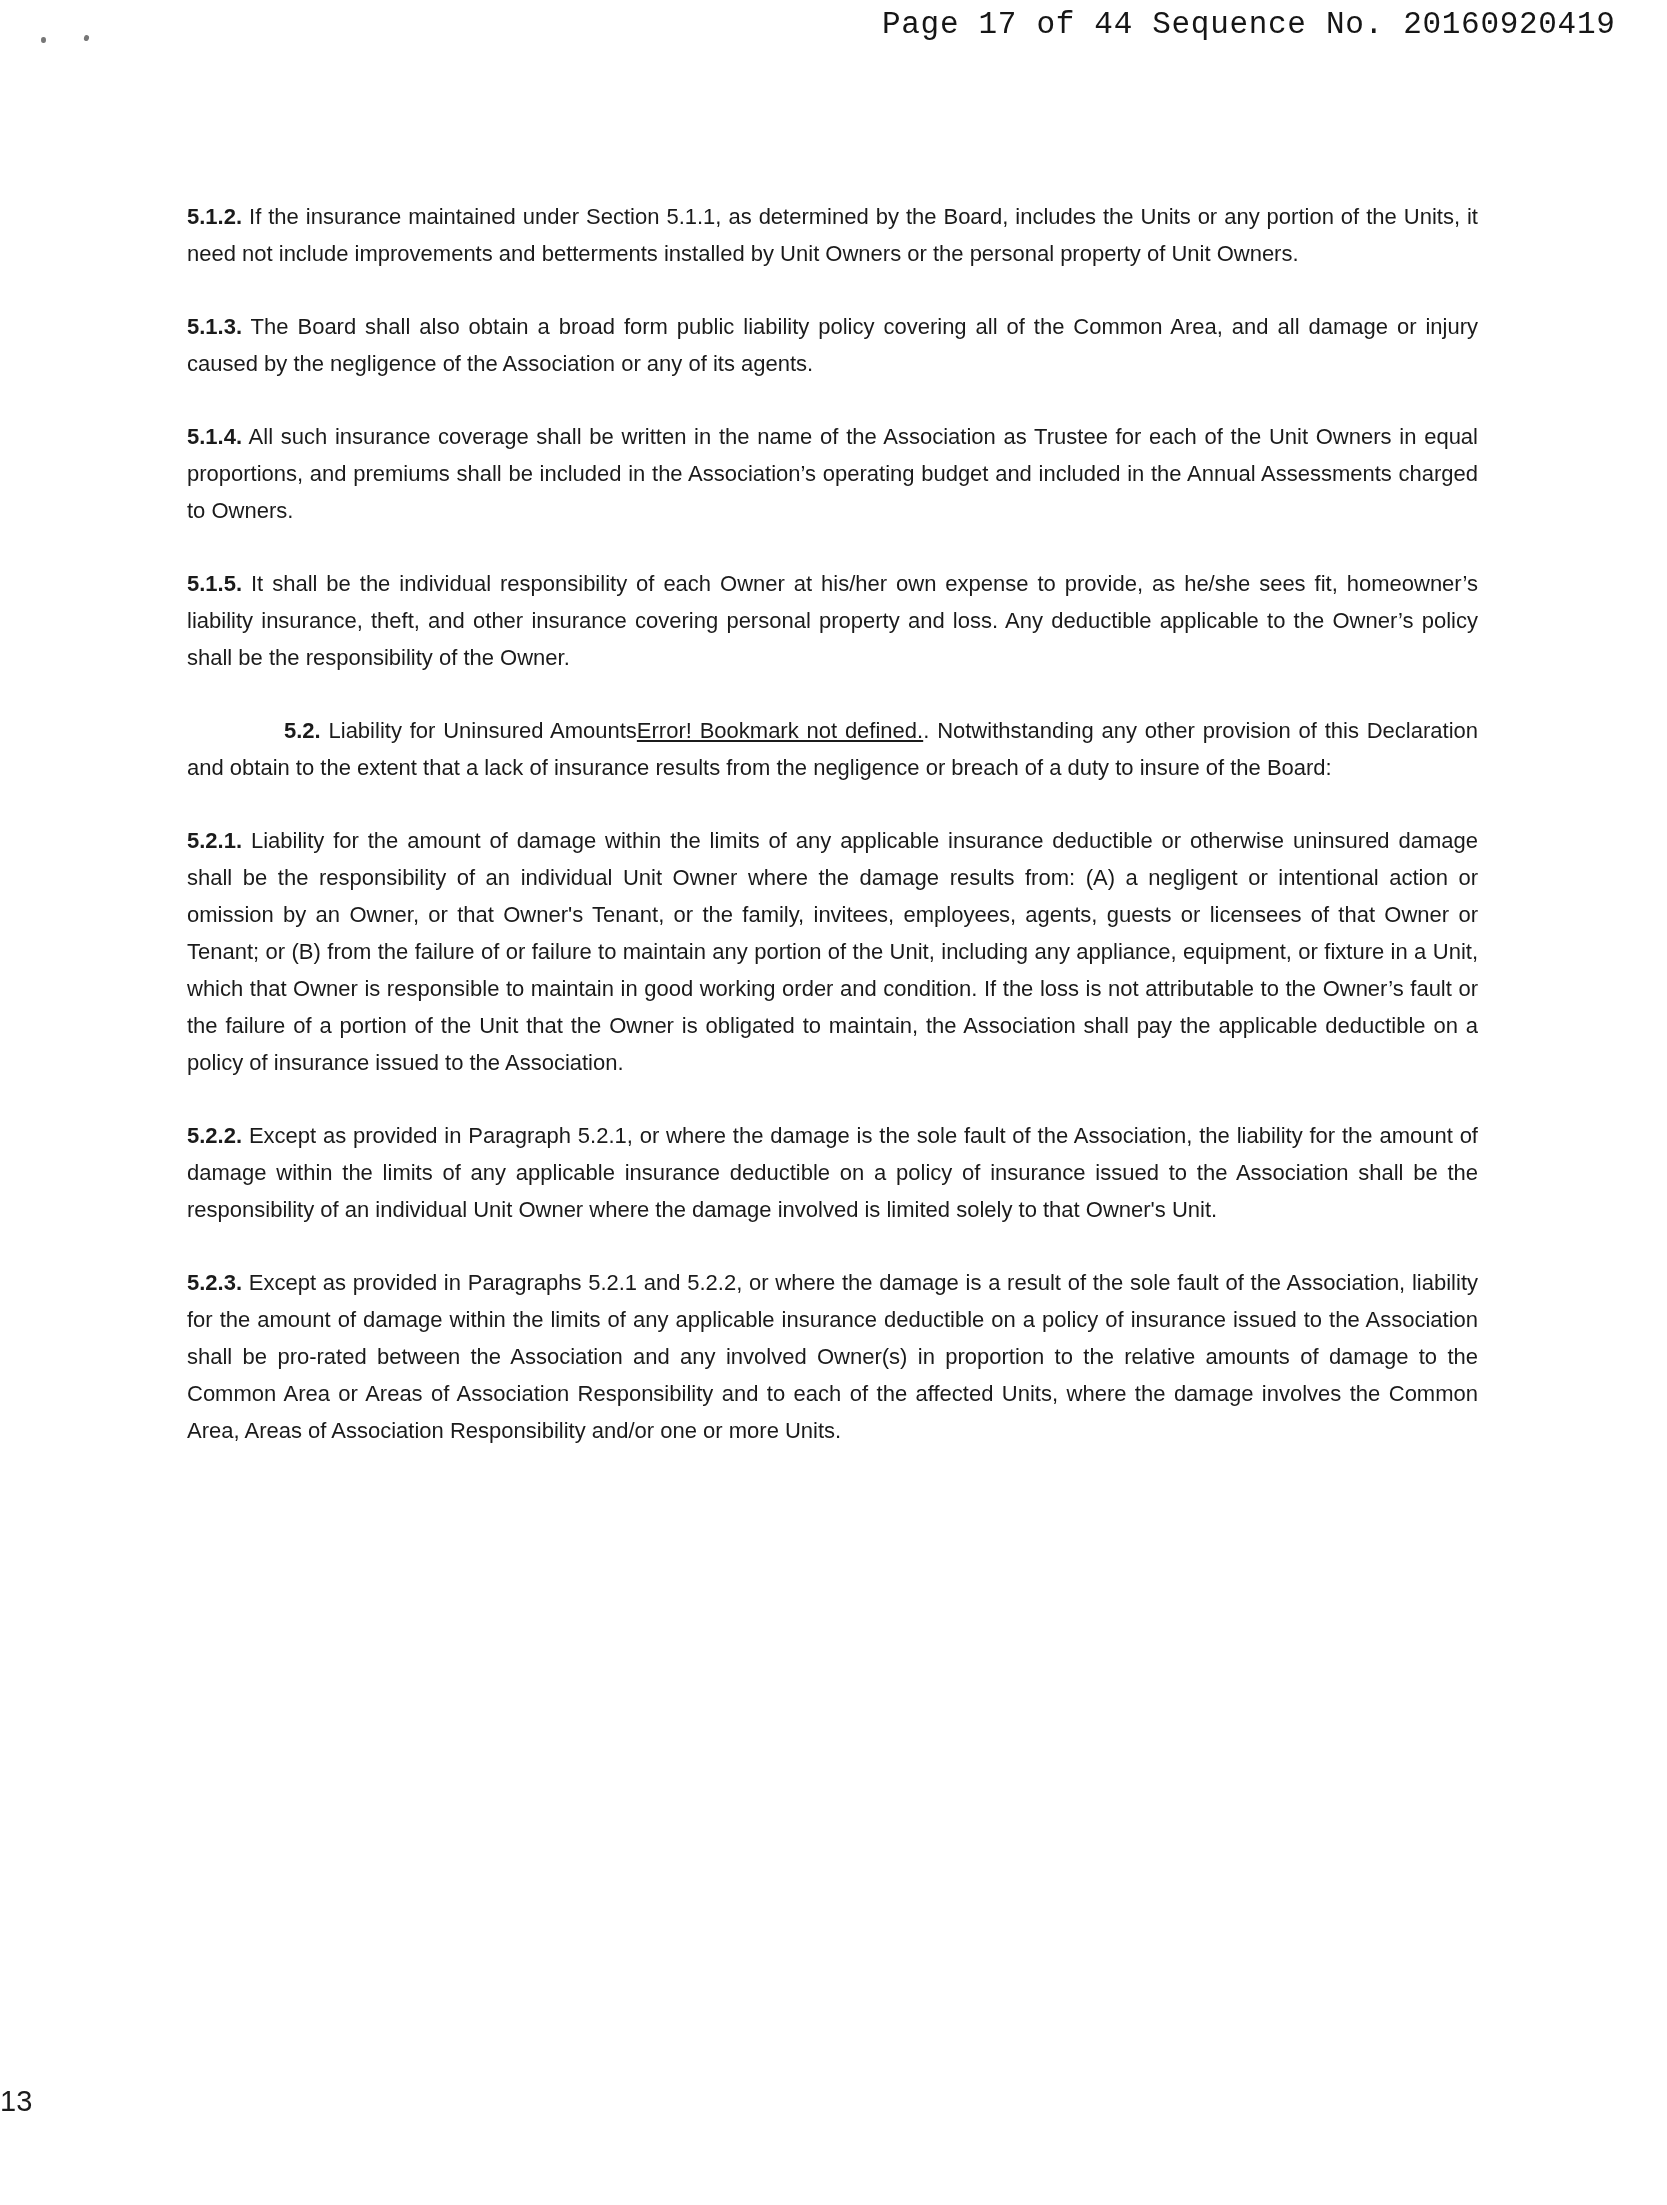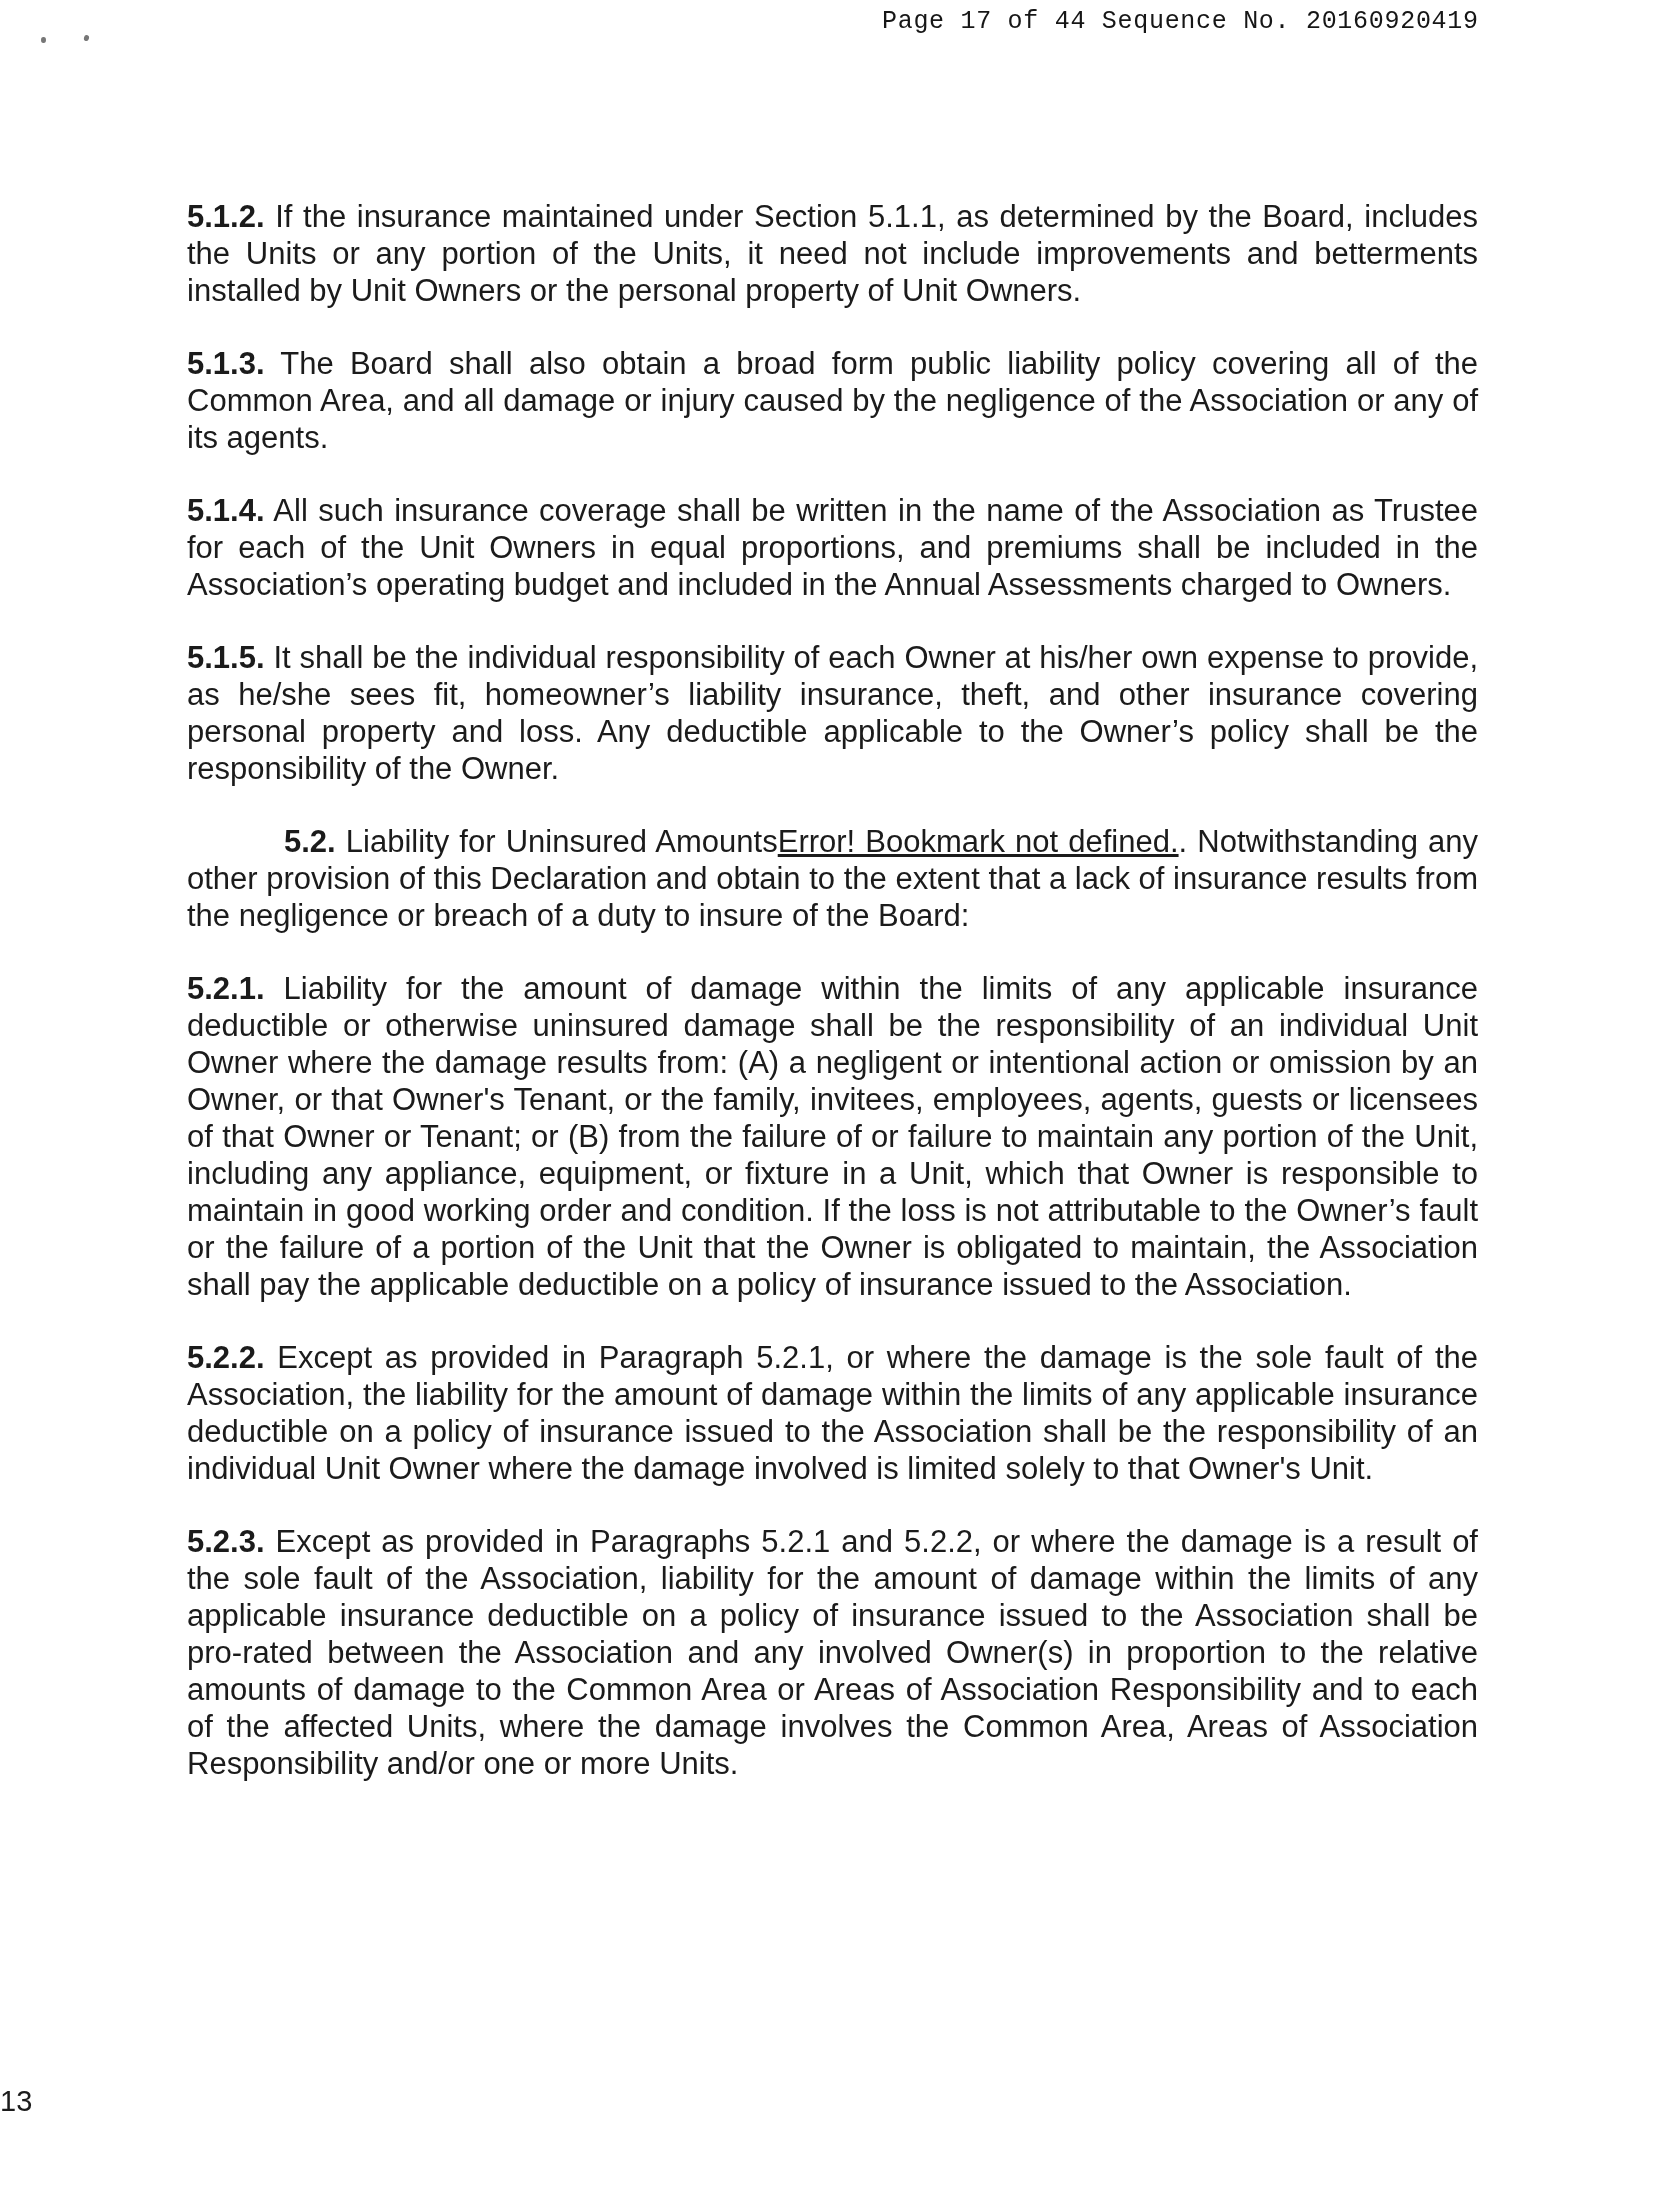--- a/index.html
+++ b/index.html
@@ -14,41 +14,41 @@
     background: #ffffff;
     font-family: "Liberation Sans", sans-serif;
     color: #1b1b1b;
     overflow: hidden;
   }
   .scan-header {
     position: absolute;
     top: 6.5px;
     left: 882px;
     font-family: "Liberation Mono", "DejaVu Sans Mono", monospace;
-    font-size: 25px;
+    font-size: 31px;
     letter-spacing: 0.7px;
     white-space: nowrap;
     color: #161616;
   }
   .scan-mark {
     position: absolute;
     width: 4.6px;
     height: 5.9px;
     border-radius: 50%;
     background: #555;
     opacity: 0.8;
   }
   .mark-1 { top: 37px; left: 41px; }
   .mark-2 { top: 35px; left: 84px; transform: rotate(15deg); }
   .content {
     position: absolute;
     top: 198px;
     left: 187px;
     width: 1291px;
-    font-size: 31px;
+    font-size: 22px;
     line-height: 37px;
   }
   .para {
     margin: 0 0 36px 0;
     text-align: justify;
   }
   .para:last-child { margin-bottom: 8px; }
   .num {
     font-weight: 700;
   }

